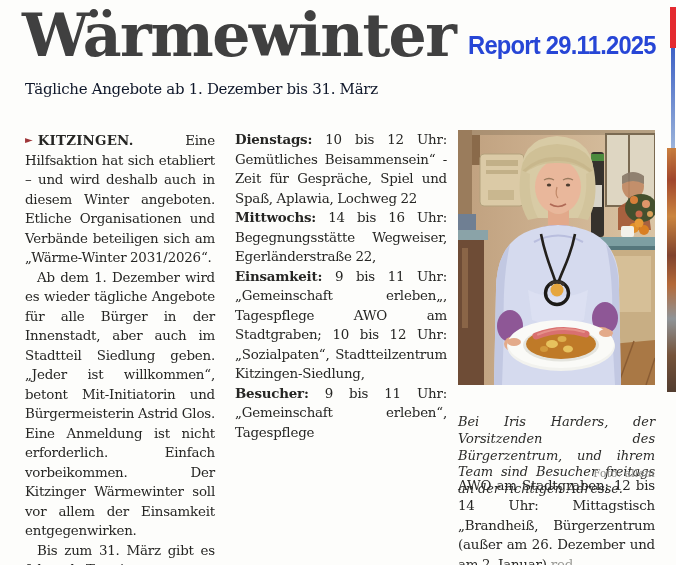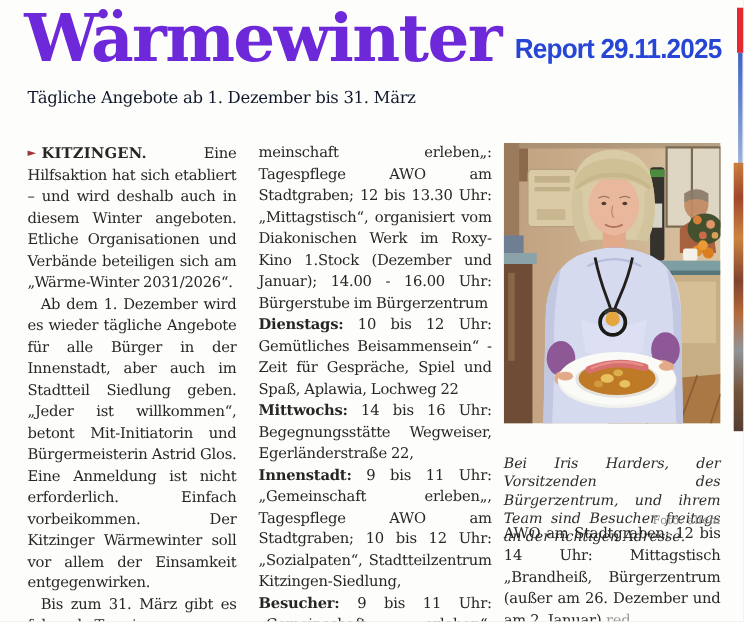--- a/index.html
+++ b/index.html
@@ -4,21 +4,21 @@
 <style>
   html,body{margin:0;padding:0;background:#e9e9e9;}
   .page{
     position:relative; width:676px; height:565px; margin:0 auto;
     background:#fdfdfb; overflow:hidden;
     font-family:"DejaVu Serif", serif; color:#262624;
   }
   
   .title{
     position:absolute; left:22px; top:0px;
-    font-size:60px; font-weight:bold; letter-spacing:-1.5px; color:#6d28d9;
+    font-size:60px; font-weight:bold; letter-spacing:-1.5px; color:#404040;
     white-space:nowrap;
   }
   .report{
     position:absolute; left:468px; top:31px;
     font-family:"Liberation Sans", sans-serif; font-weight:bold;
     font-size:25px; letter-spacing:-0.8px; color:#2746d6; white-space:nowrap;
     transform:scaleX(.95); transform-origin:left top;
   }
   .subtitle{
     position:absolute; left:25px; top:80px;
@@ -79,27 +79,26 @@
       <p class="para"><span class="marker">►</span><b class="lead">KITZINGEN.</b><span> Eine Hilfsaktion hat sich etabliert – und wird deshalb auch in diesem Winter angeboten. Etliche Organisationen und Verbände beteiligen sich am „Wärme-Winter 2031/2026“.</span></p>
 
       <p class="para indent"><span>Ab dem 1. Dezember wird es wieder tägliche Angebote für alle Bürger in der Innenstadt, aber auch im Stadtteil Siedlung geben. „Jeder ist willkommen“, betont Mit-Initiatorin und Bürgermeisterin Astrid Glos. Eine Anmeldung ist nicht erforderlich. Einfach vorbeikommen. Der Kitzinger Wärmewinter soll vor allem der Einsamkeit entgegenwirken.</span></p>
 
       <p class="para indent"><span>Bis zum 31. März gibt es folgende Termine:</span></p>
 
     </div>
 
   <div class="col col2">
 
-      <p class="para"><span>meinschaft erleben„: Tagespflege AWO am Stadtgraben; 12 bis 13.30 Uhr: „Mittagstisch“, organisiert vom Diakonischen Werk im Roxy-Kino 1.Stock (Dezember und Januar); 14.00 - 16.00 Uhr: Bürgerstube im Bürgerzentrum</span></p>
 
       <p class="para"><b>Dienstags:</b><span> 10 bis 12 Uhr: Gemütliches Beisammensein“ - Zeit für Gespräche, Spiel und Spaß, Aplawia, Lochweg 22</span></p>
 
       <p class="para"><b>Mittwochs:</b><span> 14 bis 16 Uhr: Begegnungsstätte Wegweiser, Egerländerstraße 22,</span></p>
 
-      <p class="para"><b>Innenstadt:</b><span> 9 bis 11 Uhr: „Gemeinschaft erleben„, Tagespflege AWO am Stadtgraben; 10 bis 12 Uhr: „Sozialpaten“, Stadtteilzentrum Kitzingen-Siedlung,</span></p>
+      <p class="para"><b>Einsamkeit:</b><span> 9 bis 11 Uhr: „Gemeinschaft erleben„, Tagespflege AWO am Stadtgraben; 10 bis 12 Uhr: „Sozialpaten“, Stadtteilzentrum Kitzingen-Siedlung,</span></p>
 
       <p class="para"><b>Besucher:</b><span> 9 bis 11 Uhr: „Gemeinschaft erleben“, Tagespflege</span></p>
     </div>
 
   <svg class="photo" viewBox="0 0 197 255" preserveAspectRatio="none" aria-hidden="true">
     <defs>
       <linearGradient id="wall" x1="0" y1="0" x2="1" y2="0">
         <stop offset="0" stop-color="#bfa07e"></stop>
         <stop offset="0.55" stop-color="#cfb392"></stop>
         <stop offset="1" stop-color="#d9c4a4"></stop>

